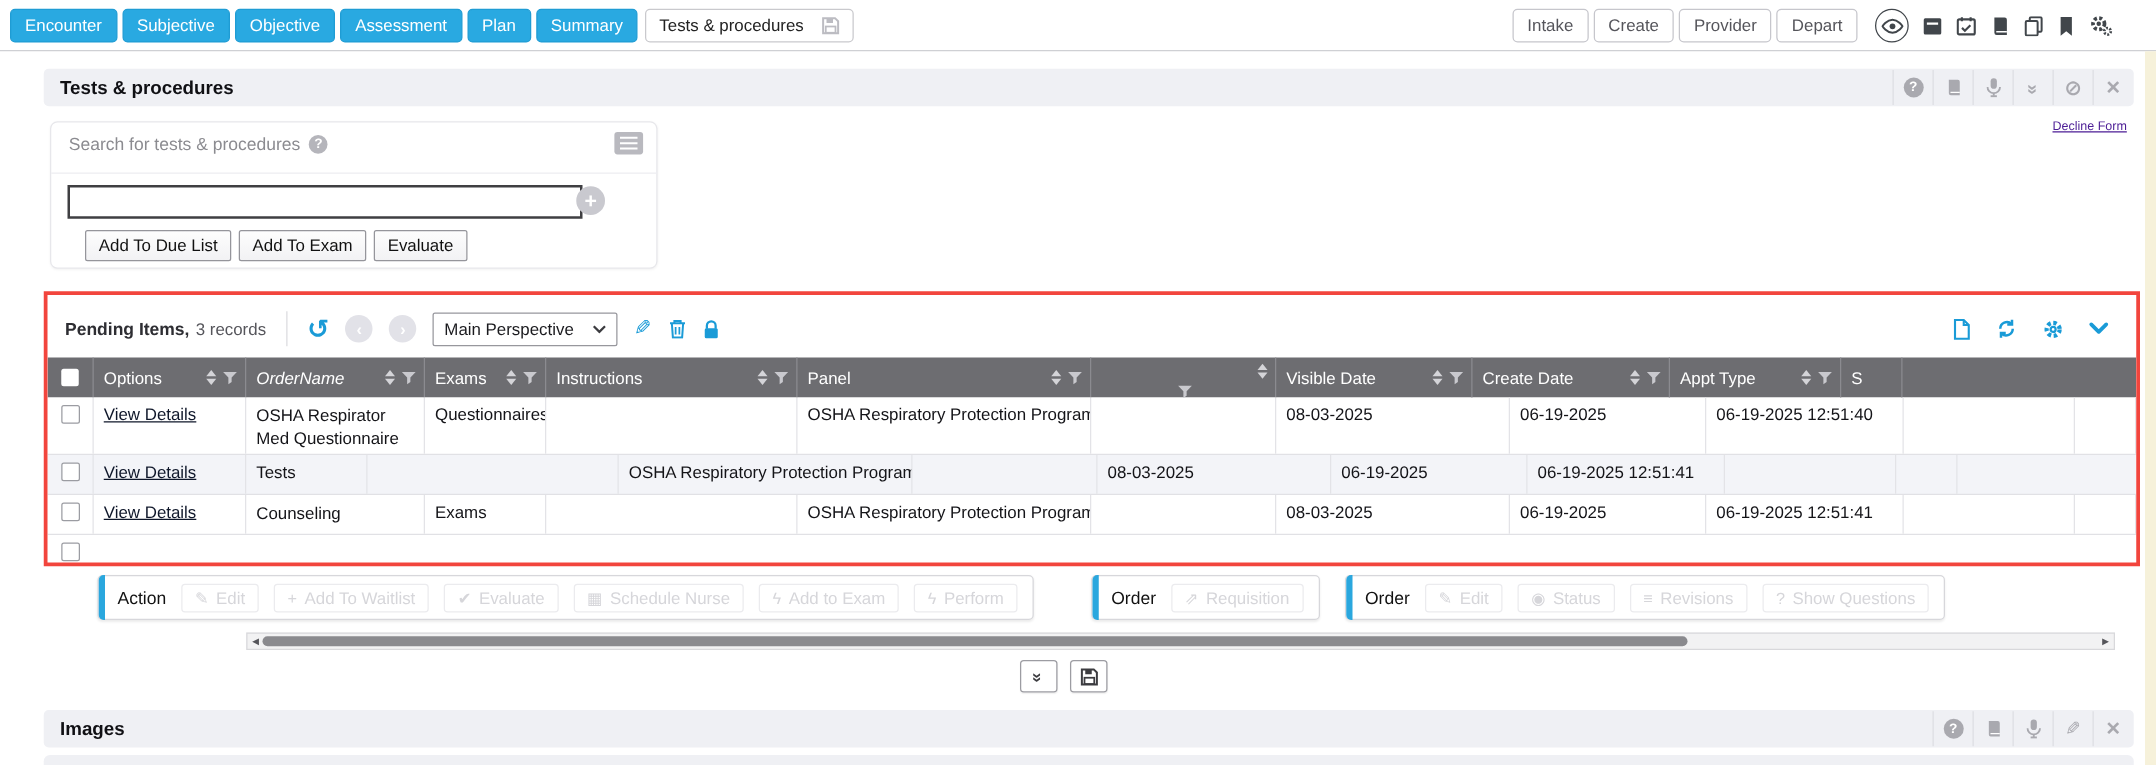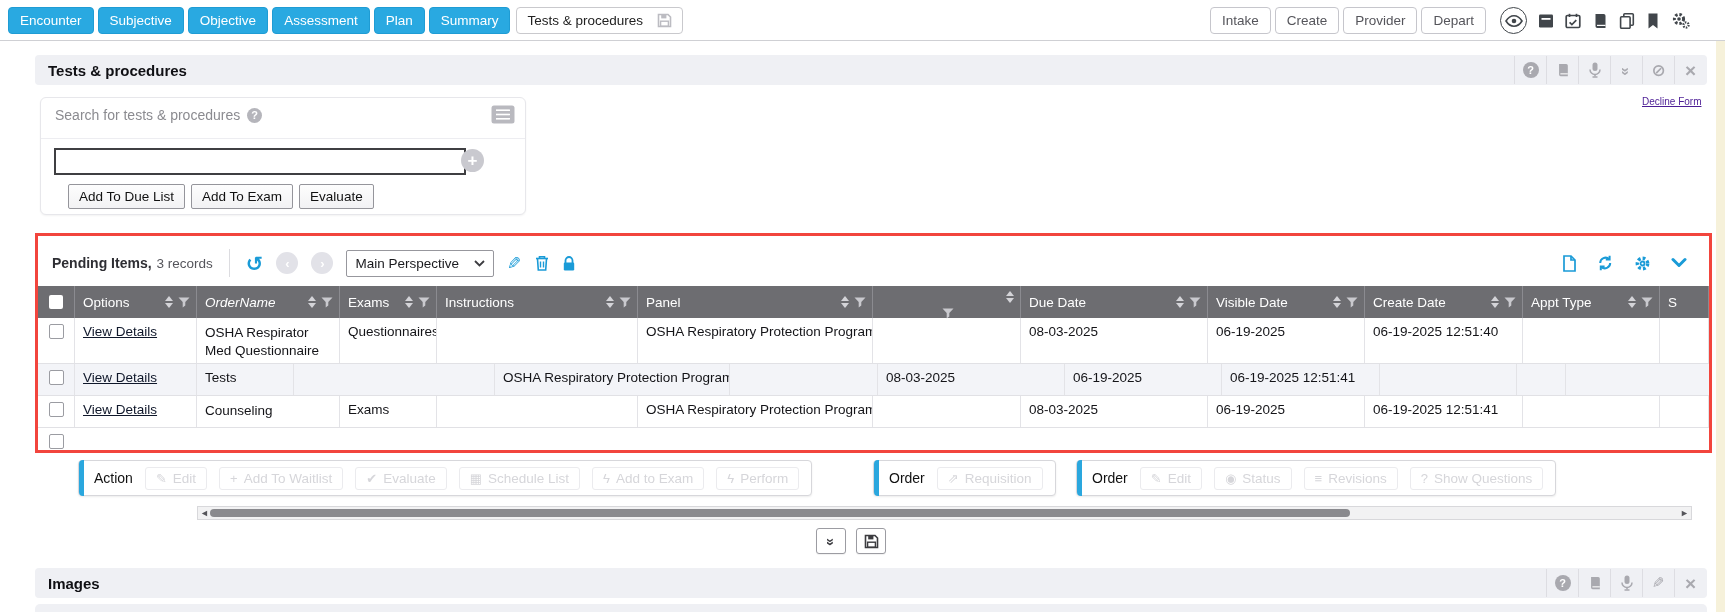--- a/index.html
+++ b/index.html
@@ -387,32 +387,20 @@
         <span class="sortbox">
           <span class="tri-up"></span>
           <span class="tri-down"></span>
         </span>
         <span class="fun">
           <svg width="12" height="11" viewBox="0 0 12 11">
             <path d="M0.5 0.5h11L7.3 5v3.6L4.7 10.4V5z" fill="#c9c9ce"></path>
           </svg>
         </span>
       </div>
-      <div class="hcell" style="width: 187px;">
-        <span class="hlab">Due Date</span>
-        <span class="sortbox">
-          <span class="tri-up"></span>
-          <span class="tri-down"></span>
-        </span>
-        <span class="fun">
-          <svg width="12" height="11" viewBox="0 0 12 11">
-            <path d="M0.5 0.5h11L7.3 5v3.6L4.7 10.4V5z" fill="#c9c9ce"></path>
-          </svg>
-        </span>
-      </div>
       <div class="hcell" style="width: 157px;">
         <span class="hlab">Visible Date</span>
         <span class="sortbox">
           <span class="tri-up"></span>
           <span class="tri-down"></span>
         </span>
         <span class="fun">
           <svg width="12" height="11" viewBox="0 0 12 11">
             <path d="M0.5 0.5h11L7.3 5v3.6L4.7 10.4V5z" fill="#c9c9ce"></path>
           </svg>
@@ -513,21 +501,21 @@
       <div class="abtn">
         <span class="aicon">+</span>
         <span class="albl">Add To Waitlist</span>
       </div>
       <div class="abtn">
         <span class="aicon">✔</span>
         <span class="albl">Evaluate</span>
       </div>
       <div class="abtn">
         <span class="aicon">▦</span>
-        <span class="albl">Schedule List</span>
+        <span class="albl">Schedule Nurse</span>
       </div>
       <div class="abtn">
         <span class="aicon">ϟ</span>
         <span class="albl">Add to Exam</span>
       </div>
       <div class="abtn">
         <span class="aicon">ϟ</span>
         <span class="albl">Perform</span>
       </div>
     </div>

